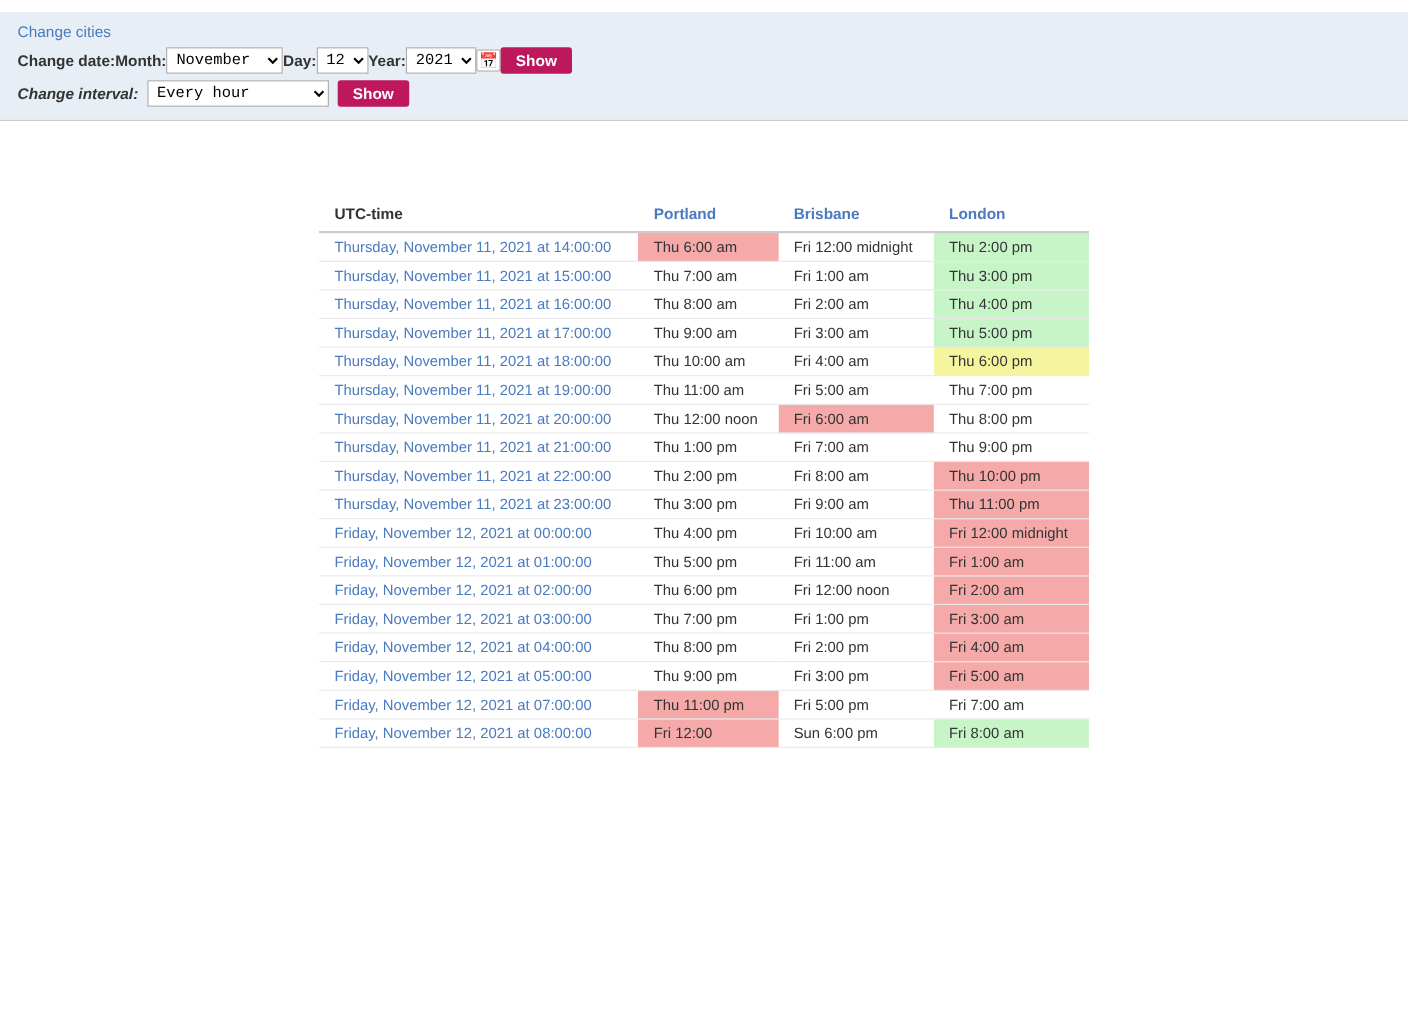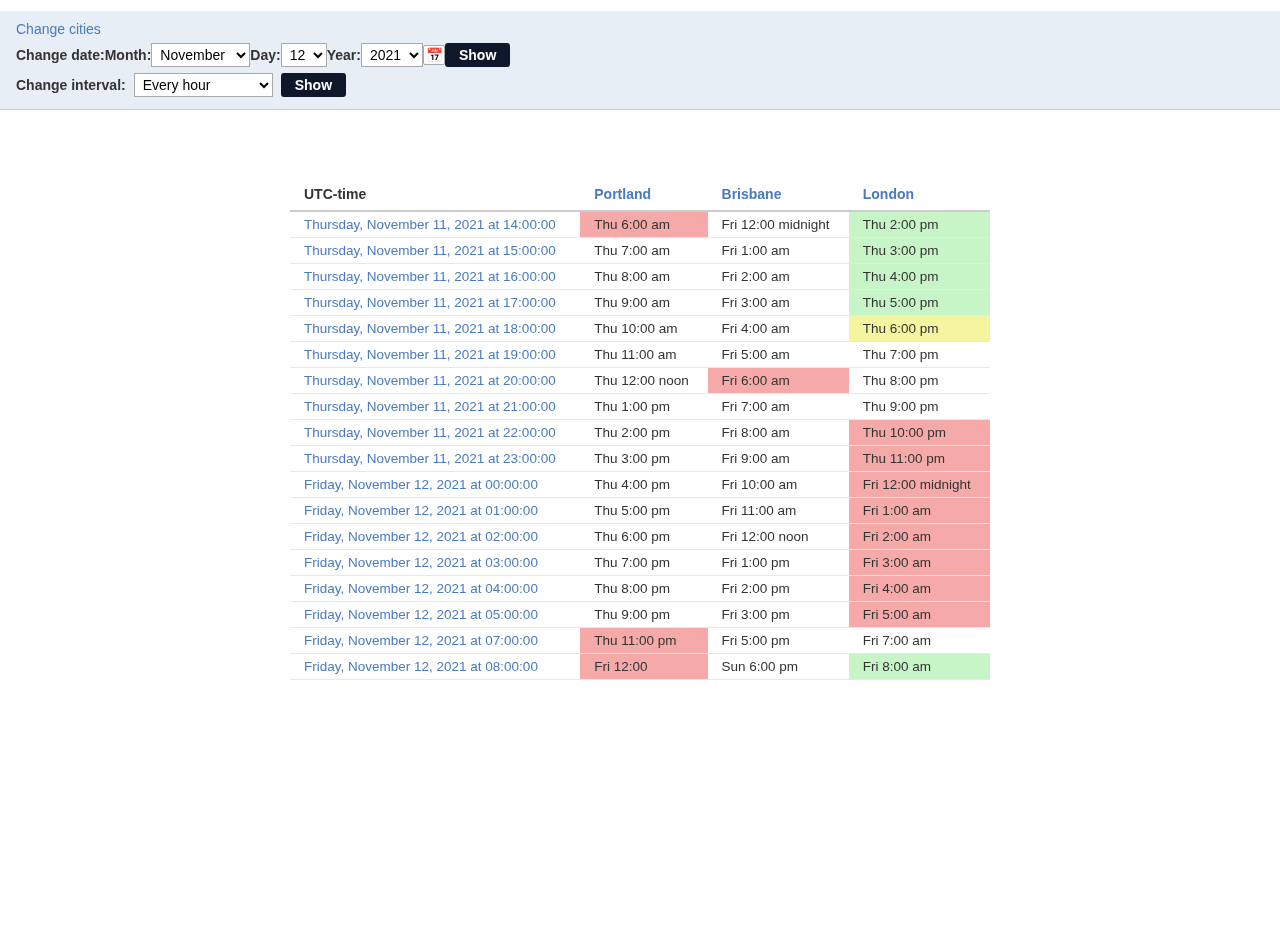--- a/index.html
+++ b/index.html
@@ -30,29 +30,30 @@
       flex-wrap: wrap;
     }
     .date-row .bold { font-weight: bold; }
     select {
       border: 1px solid #aaa;
       background: #fff;
       padding: 2px 4px;
       font-size: 14px;
       height: 24px;
       cursor: pointer;
+      font-family: Liberation Mono, monospace;
     }
     .interval-row {
       display: flex;
       align-items: center;
       gap: 8px;
     }
-    .interval-row .bold { font-weight: bold; }
+    .interval-row .bold { font-weight: bold; font-style: italic; }
     .show-btn {
-      background: #0f172a;
+      background: #be185d;
       color: #fff;
       border: none;
       padding: 4px 14px;
       font-size: 14px;
       border-radius: 3px;
       cursor: pointer;
       font-weight: bold;
     }
     .calendar-icon {
       display: inline-block;

